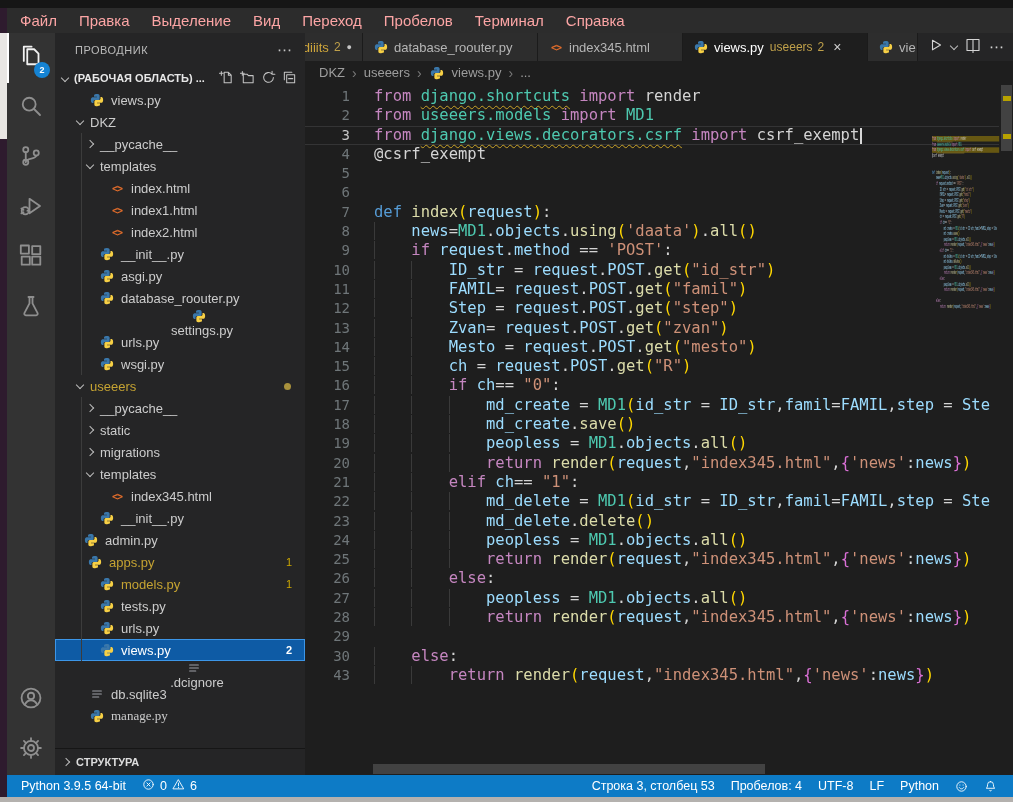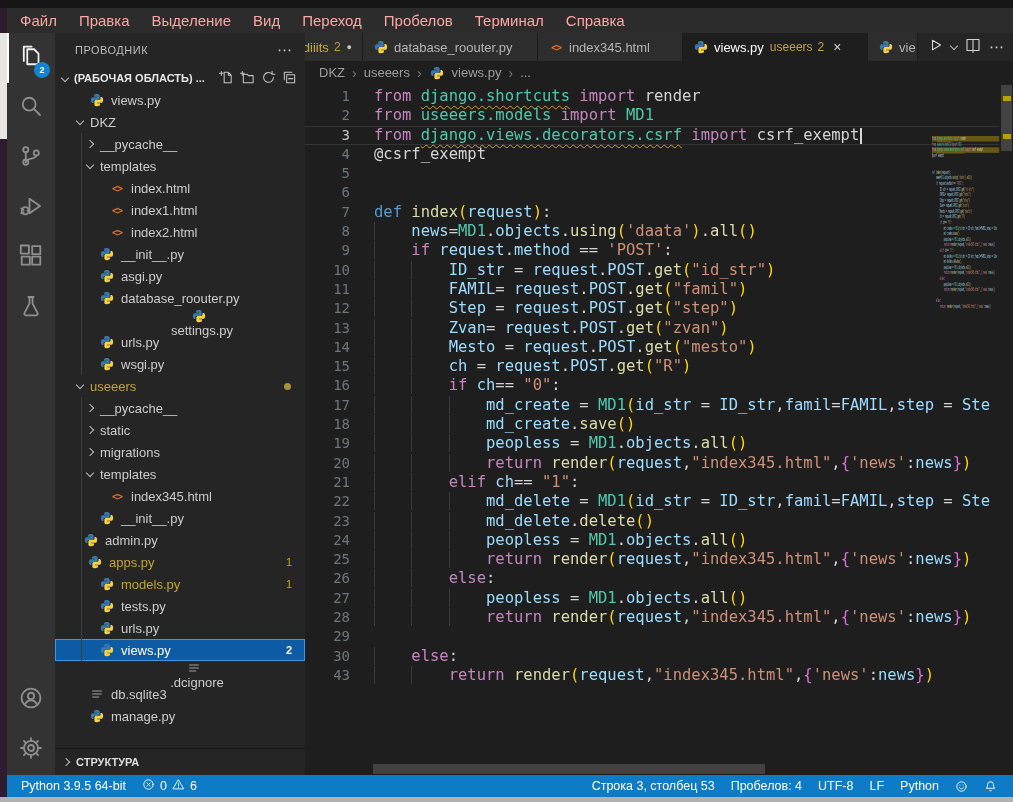--- a/index.html
+++ b/index.html
@@ -407,21 +407,21 @@
           <span>.dcignore</span>
         </div>
         <div class="row" style="padding-left: 34px;">
           <span class="fi txt">
             <svg viewBox="0 0 16 16">
               <path d="M3 4.5h10M3 8h10M3 11.5h7"></path>
             </svg>
           </span>
           <span>db.sqlite3</span>
         </div>
-        <div class="row" style="padding-left: 34px;">
+        <div class="row" style="padding-left: 34px; font-family: Liberation Serif, serif;">
           <span class="fi">
             <svg viewBox="0 0 16 16">
               <path fill="#3a77aa" stroke="none" d="M7.9 1c-3.5 0-3.3 1.5-3.3 1.5v1.8h3.4v.5H3.2S1 4.6 1 8.1c0 3.5 1.9 3.4 1.9 3.4H4V9.8S3.9 8 5.9 8h3.3s1.8 0 1.8-1.8V3s.3-2-3.1-2z"></path>
               <path fill="#f7d045" stroke="none" d="M8.1 15c3.5 0 3.3-1.5 3.3-1.5v-1.8H8v-.5h4.8S15 11.4 15 7.9c0-3.5-1.9-3.4-1.9-3.4H12v1.7S12.1 8 10.1 8H6.8S5 8 5 9.8V13s-.3 2 3.1 2z"></path>
             </svg>
           </span>
           <span>manage.py</span>
         </div>
         <div class="guide" style="top: 44px; height: 242px;"></div>
         <div class="guide" style="top: 308px; height: 264px;"></div>

